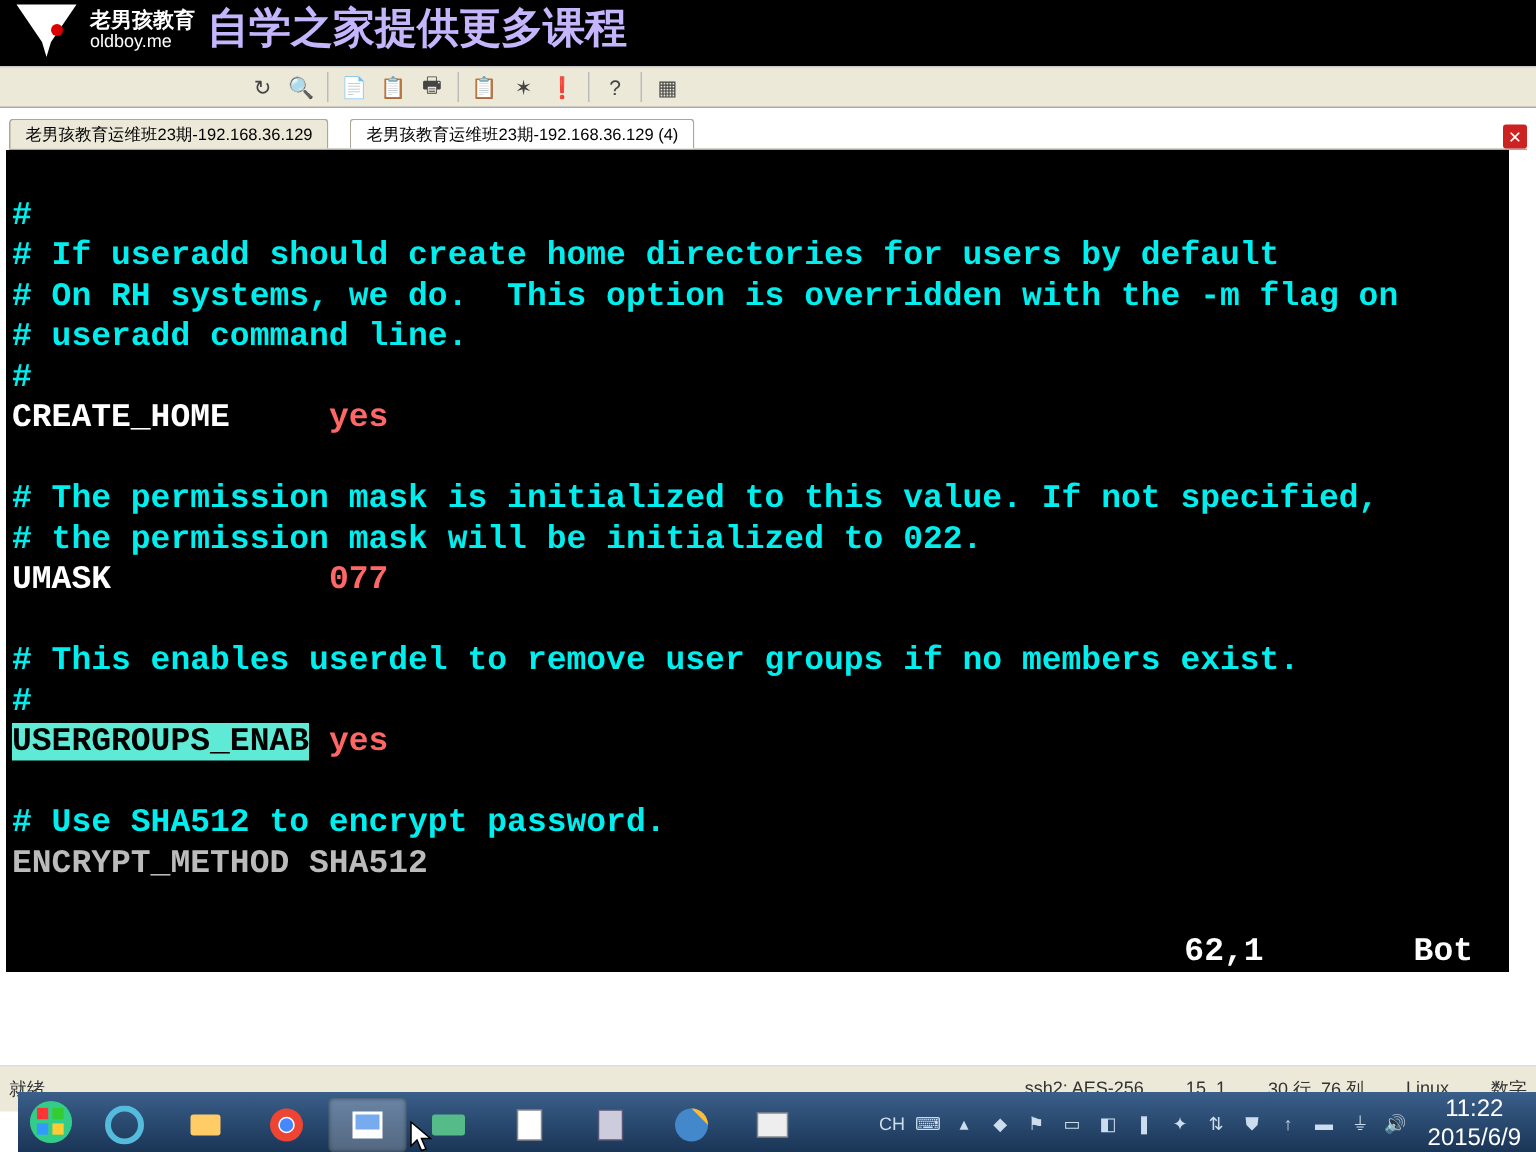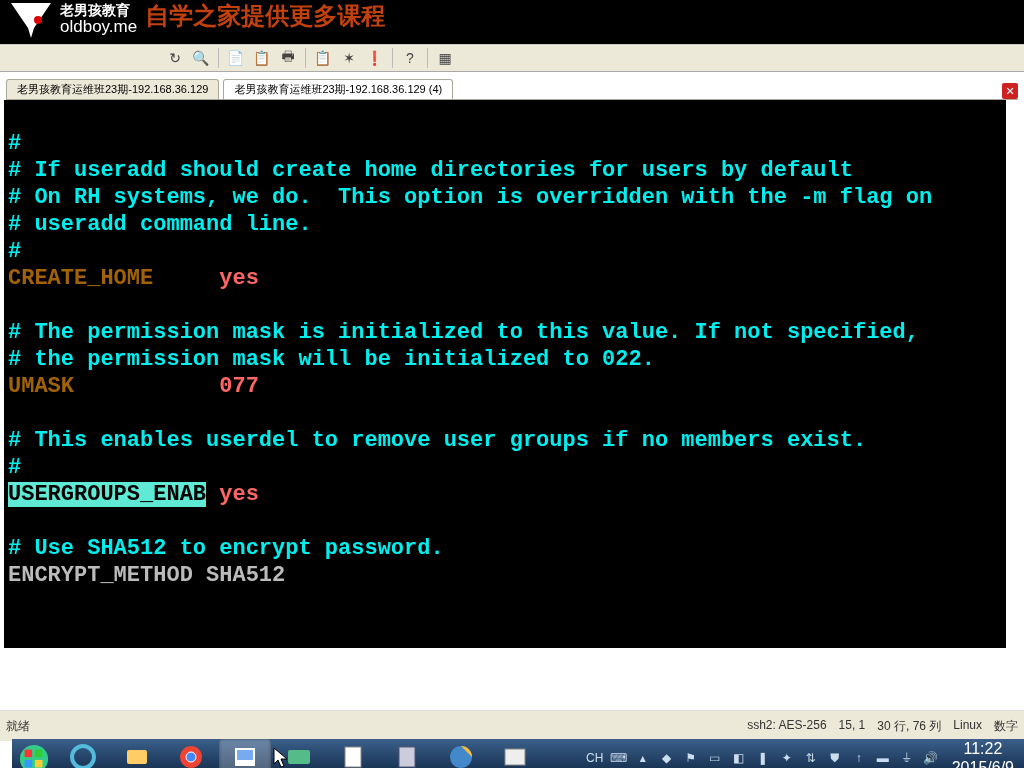--- a/index.html
+++ b/index.html
@@ -12,84 +12,84 @@
 }
 .logo-bar {
   position: absolute; top: 0; left: 0; right: 0; height: 44px;
   background: #000; display: flex; align-items: flex-start; z-index: 10;
 }
 .logo { display:flex; align-items:center; padding-left:6px; }
 .logo-mark { width:50px; height:40px; position:relative; }
 .logo-mark svg { width:100%; height:100%; }
 .logo-text { color:#fff; display:flex; flex-direction:column; margin-left:4px; line-height:1.1; }
 .logo-cn { font-size:14px; font-weight:bold; }
-.logo-url { font-size:17px; }
+.logo-url { font-size:12px; }
 .top-url { margin-left:300px; font-size:22px; font-weight:bold; color:#d00; letter-spacing:1px; }
-.top-cn  { margin-left:8px; font-size:24px; font-weight:bold; color:#c2410c; }
+.top-cn  { margin-left:8px; font-size:28px; font-weight:bold; color:#c4b5fd; }
 .titlebar {
   position:absolute; top:0; left:166px; height:20px;
   color:#555; font-size:12px; display:flex; align-items:center;
   padding:0 6px; z-index:5;
 }
 .menubar {
   position:absolute; top:20px; left:166px; height:22px;
   display:flex; align-items:center; gap:14px; color:#444; font-size:12px;
   padding:0 6px; z-index:5;
 }
 .menubar span { cursor:default; }
 .toolbar {
   position:absolute; top:44px; left:0; right:0; height:28px;
   background:#ece9d8; border-top:1px solid #ccc; border-bottom:1px solid #aaa;
   display:flex; align-items:center; gap:8px; padding:0 4px 0 166px;
 }
 .tb-sep { width:1px; height:20px; background:#bbb; }
 .tb-icon { width:18px; height:18px; display:flex; align-items:center; justify-content:center; font-size:14px; color:#444; }
 .tabrow {
   position:absolute; top:78px; left:6px; right:6px; height:22px;
-  display:flex; align-items:flex-end; gap:4px;
+  display:flex; align-items:flex-end; gap:14px;
   border-bottom:1px solid #aca899;
 }
 .tab {
   height:20px; border:1px solid #aca899; border-bottom:none;
   border-radius:3px 3px 0 0; padding:1px 10px; font-size:11px;
   background:#ece9d8; color:#000; display:flex; align-items:center;
 }
 .tab.active { background:#fff; }
 .tabrow .close-x {
   margin-left:auto; width:16px; height:16px; background:#c22; color:#fff;
   display:flex; align-items:center; justify-content:center; font-size:11px;
   border-radius:2px;
 }
 .term {
   position:absolute; top:100px; left:4px; width:1002px; height:548px;
   background:#000; color:#0dd; font-family:"Courier New",monospace;
   font-size:22px; font-weight:bold; line-height:27px;
   padding:30px 4px 4px 4px; white-space:pre; overflow:hidden;
 }
 .c-cyan{color:#0ee}
-.c-yel{color:#a16207}
+.c-yel{color:#ffffff}
 .c-red{color:#f66}
 .c-gray{color:#bbb}
 .sel{background:#5eead4;color:#000}
 .status-vim {
   position:absolute; bottom:0; left:0; right:0; height:28px;
   display:flex; align-items:center; color:#fff; font-size:22px; font-family:"Courier New",monospace;
 }
 .status-vim .pos { margin-left:auto; margin-right:100px; }
 .status-vim .bot { margin-right:24px; }
 .footer-status {
   position:absolute; left:0; right:0; top:710px; height:31px;
   background:#ece9d8; border-top:1px solid #ddd; font-size:12px;
   display:flex; align-items:center; padding:0 6px; color:#333;
 }
-.fs-right{ margin-left:auto; display:flex; gap:12px; }
+.fs-right{ margin-left:auto; display:flex; gap:28px; }
 .taskbar {
-  position:absolute; left:12px; right:0; bottom:0; height:29px;
+  position:absolute; left:12px; right:0; bottom:0; height:40px;
   background:linear-gradient(#3a5f8a,#1a3556);
-  display:flex; align-items:flex-start;
+  display:flex; align-items:flex-end;
 }
 .start { width:44px; height:40px; display:flex; align-items:center; justify-content:center; }
 .start svg{width:30px;height:30px}
 .task-item{ width:52px; height:36px; margin:0 1px; border-radius:3px; display:flex; align-items:center; justify-content:center; }
 .task-item.active{ background:rgba(255,255,255,.25); box-shadow:inset 0 0 3px rgba(0,0,0,.5); }
 .task-item svg, .tray-item svg { width:26px; height:26px; }
 .tray{ margin-left:auto; display:flex; align-items:center; gap:6px; padding-right:4px; }
 .tray-item{ width:18px; height:18px; display:flex; align-items:center; justify-content:center; color:#cde; font-size:12px; }
 .clock{ color:#fff; font-size:16px; text-align:center; margin:0 6px; line-height:1.2; }
 .cursor-arrow{
@@ -148,20 +148,24 @@
   <div class="tab">
     <span>老男孩教育运维班23期-192.168.36.129</span>
   </div>
   <div class="tab active">
     <span>老男孩教育运维班23期-192.168.36.129 (4)</span>
   </div>
   <div class="close-x">✕</div>
 </div>
 
 <div class="term" id="term"><div><span class="c-cyan">#</span></div><div><span class="c-cyan"># If useradd should create home directories for users by default</span></div><div><span class="c-cyan"># On RH systems, we do.  This option is overridden with the -m flag on</span></div><div><span class="c-cyan"># useradd command line.</span></div><div><span class="c-cyan">#</span></div><div><span class="c-yel">CREATE_HOME</span><span class="c-cyan">     </span><span class="c-red">yes</span></div><div><span class="c-cyan"> </span></div><div><span class="c-cyan"># The permission mask is initialized to this value. If not specified,</span></div><div><span class="c-cyan"># the permission mask will be initialized to 022.</span></div><div><span class="c-yel">UMASK</span><span class="c-cyan">           </span><span class="c-red">077</span></div><div><span class="c-cyan"> </span></div><div><span class="c-cyan"># This enables userdel to remove user groups if no members exist.</span></div><div><span class="c-cyan">#</span></div><div><span class="sel">USERGROUPS_ENAB</span><span class="c-cyan"> </span><span class="c-red">yes</span></div><div><span class="c-cyan"> </span></div><div><span class="c-cyan"># Use SHA512 to encrypt password.</span></div><div><span class="c-gray">ENCRYPT_METHOD SHA512</span></div>
+  <div class="status-vim">
+    <span class="pos">62,1</span>
+    <span class="bot">Bot</span>
+  </div>
 </div>
 
 <div class="footer-status">
   <span>就绪</span>
   <div class="fs-right">
     <span>ssh2: AES-256</span>
     <span>15,   1</span>
     <span>30 行, 76 列</span>
     <span>Linux</span>
     <span>数字</span>

